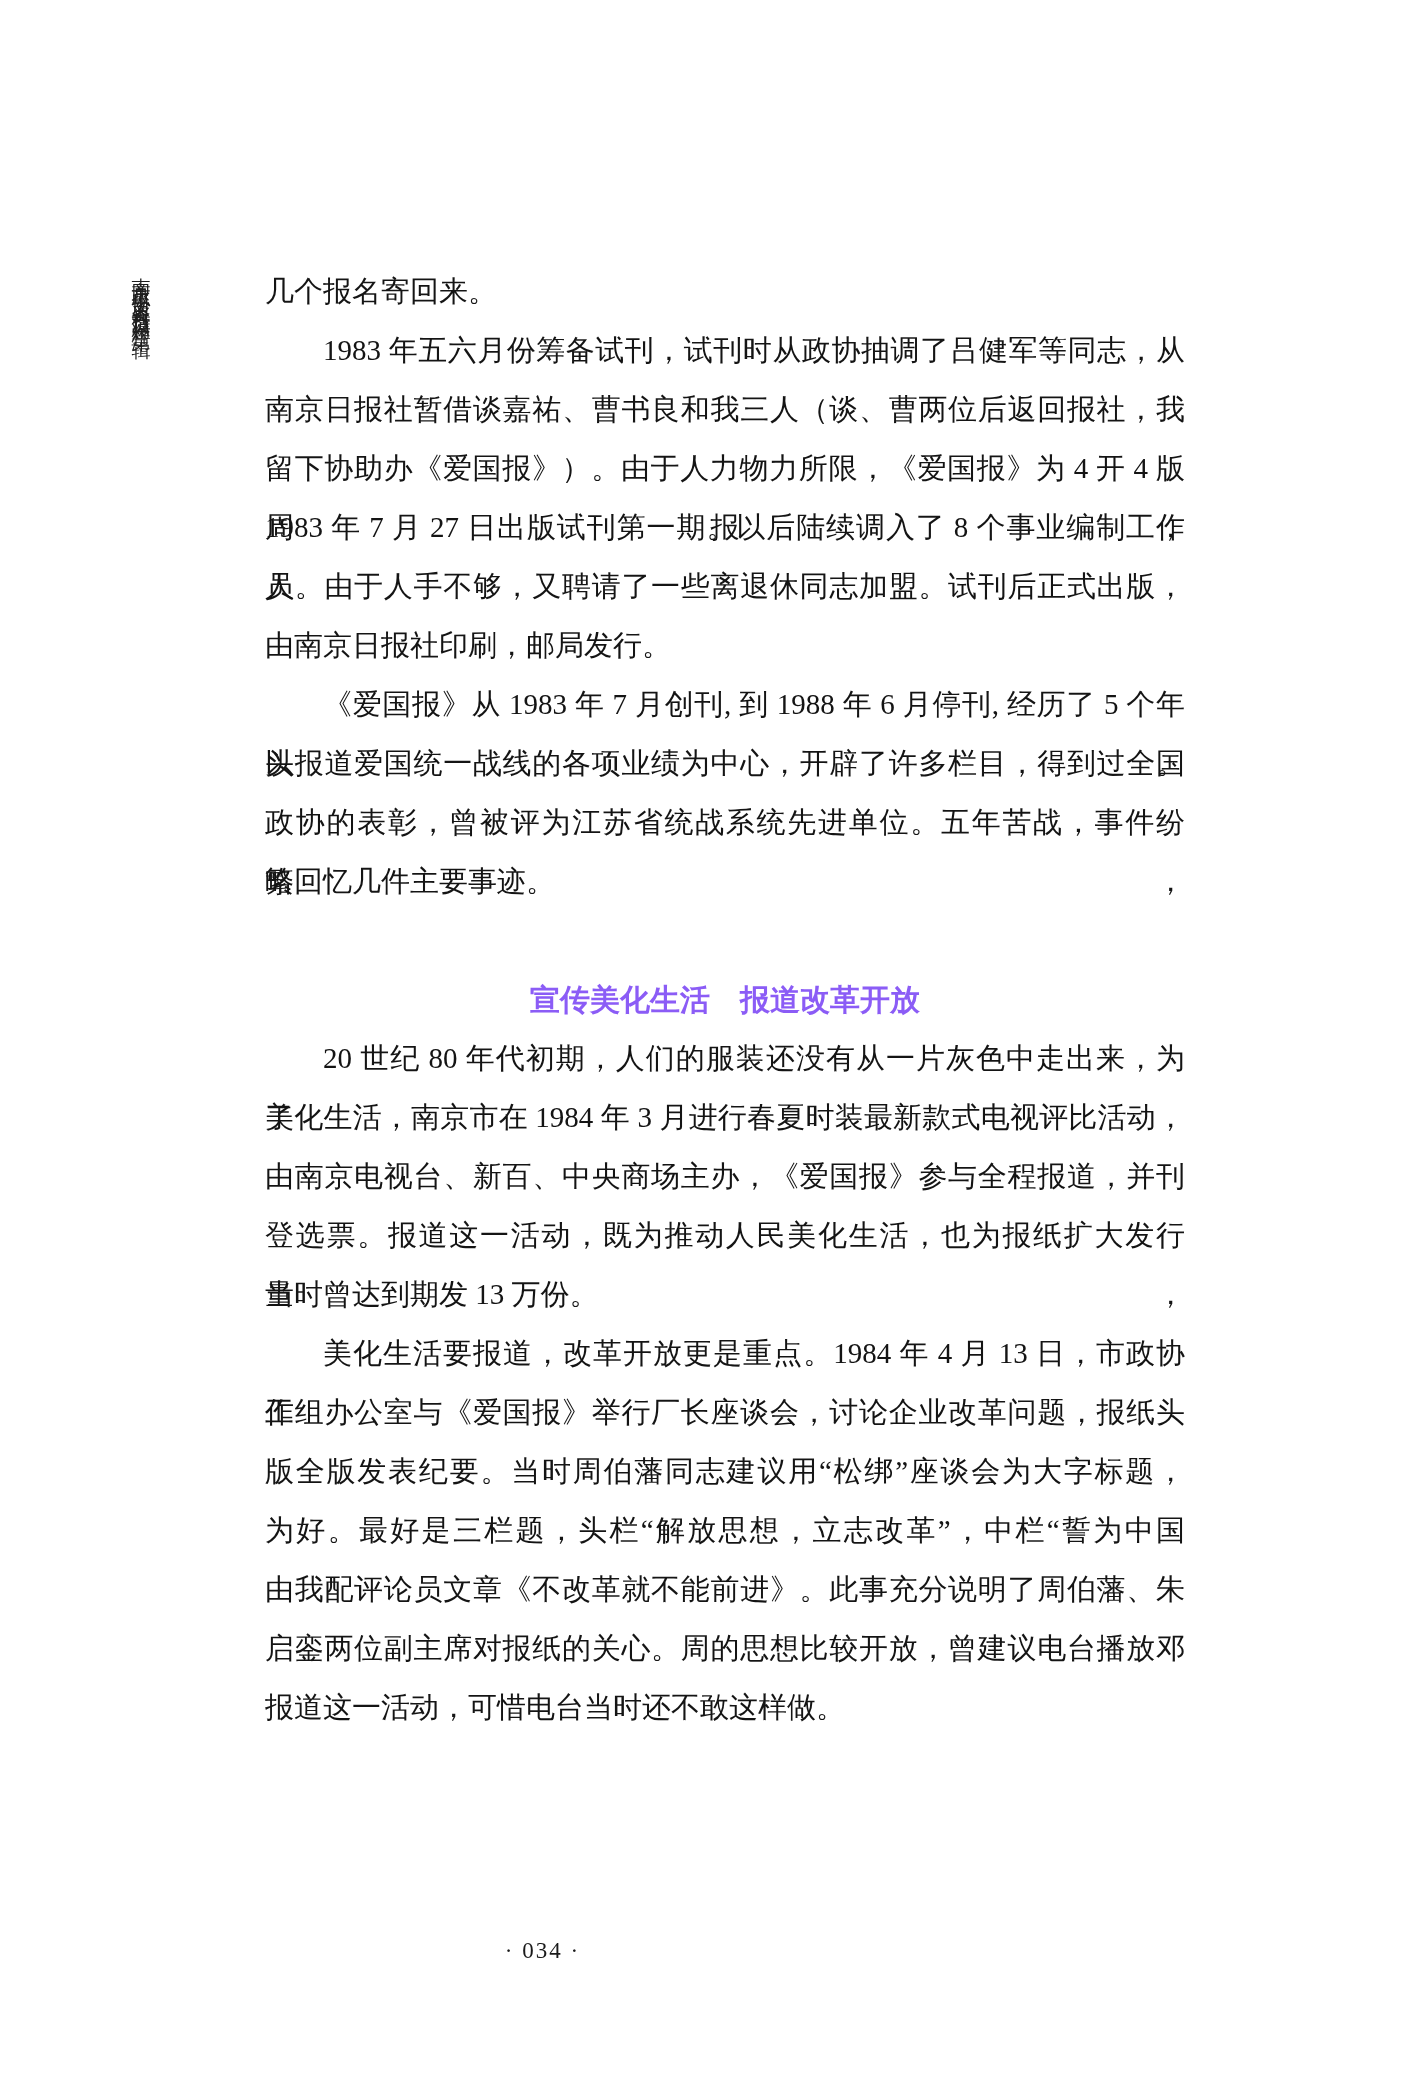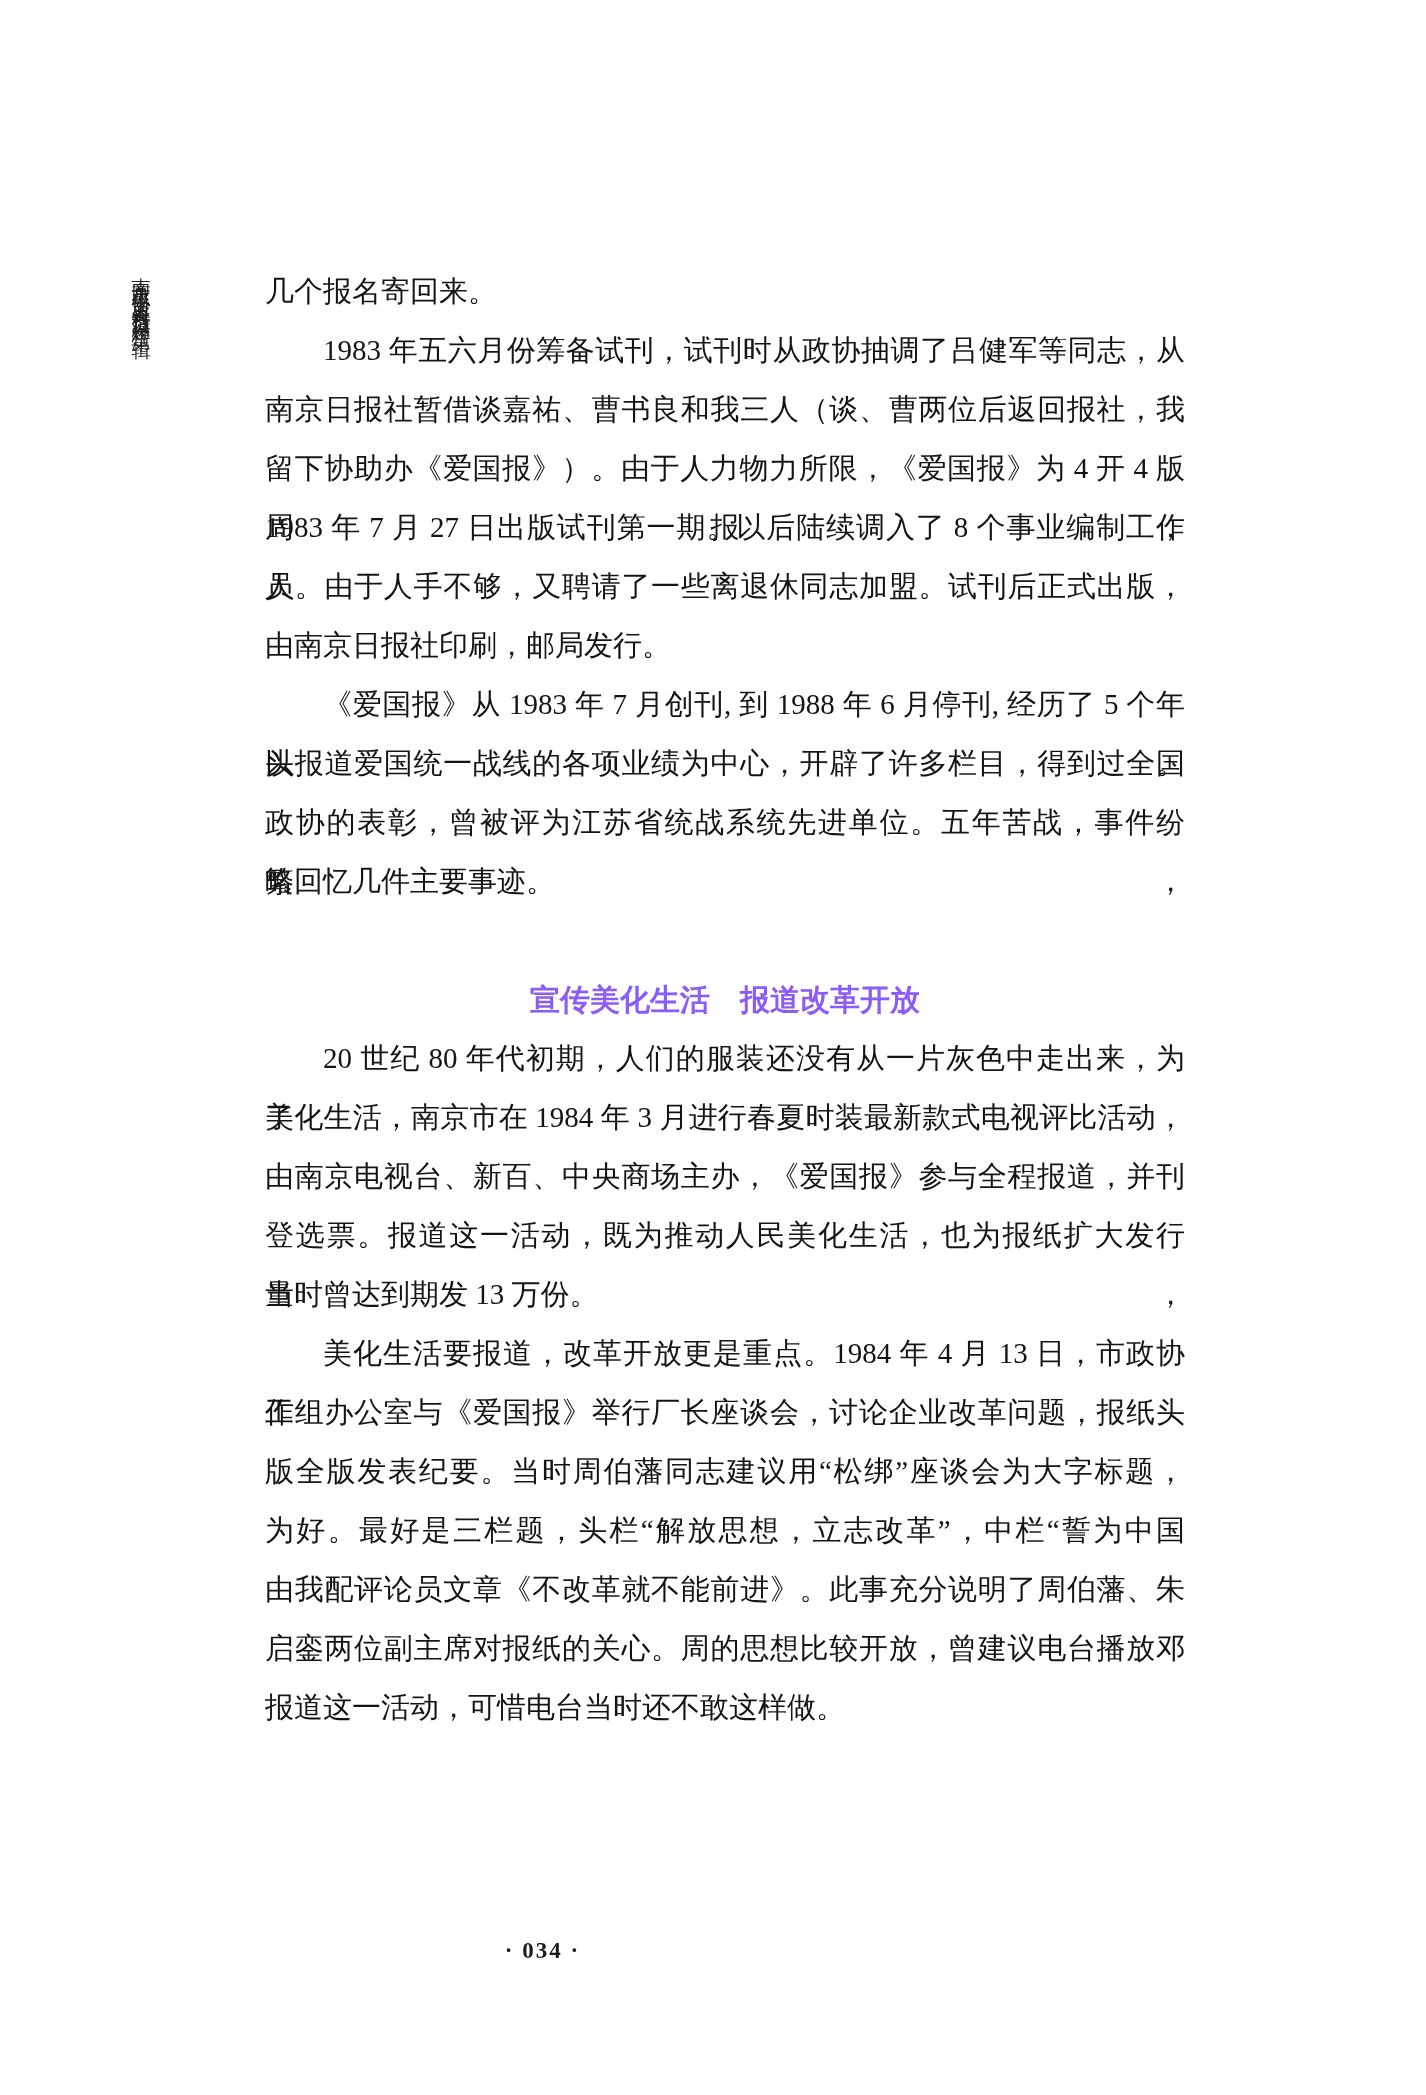--- a/index.html
+++ b/index.html
@@ -67,21 +67,20 @@
   .page-number {
     position: absolute;
     left: 465px;
     top: 1938px;
     width: 155px;
     text-align: center;
     font-size: 23px;
     letter-spacing: 2px;
     color: #1a1a1a;
     font-family: "Liberation Serif", "DejaVu Serif", serif;
-    font-weight: bold;
   }
 </style>
 </head>
 <body>
 
 <div class="book-page">
   <div class="margin-title">南京市政协文史资料活页精粹（第一辑）</div>
 
   <div class="text-block">
       <div class="line plain">几个报名寄回来。</div>

